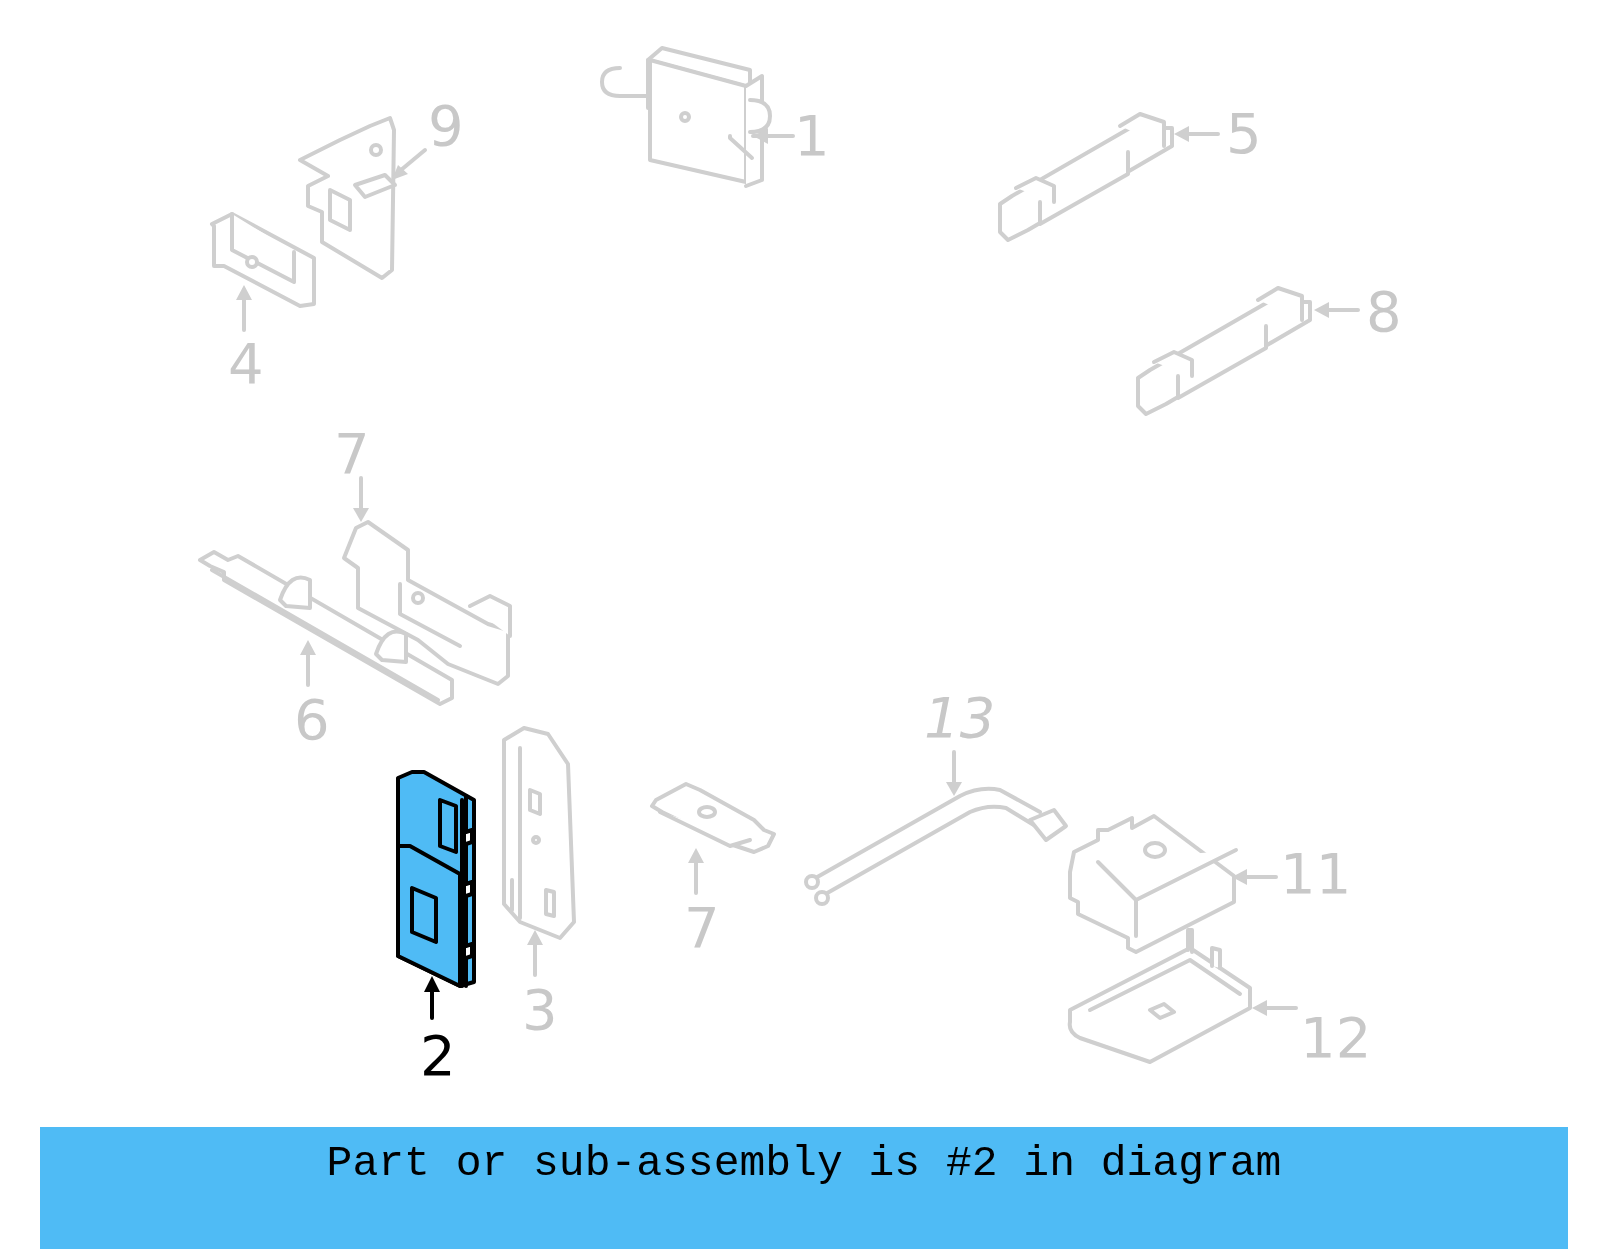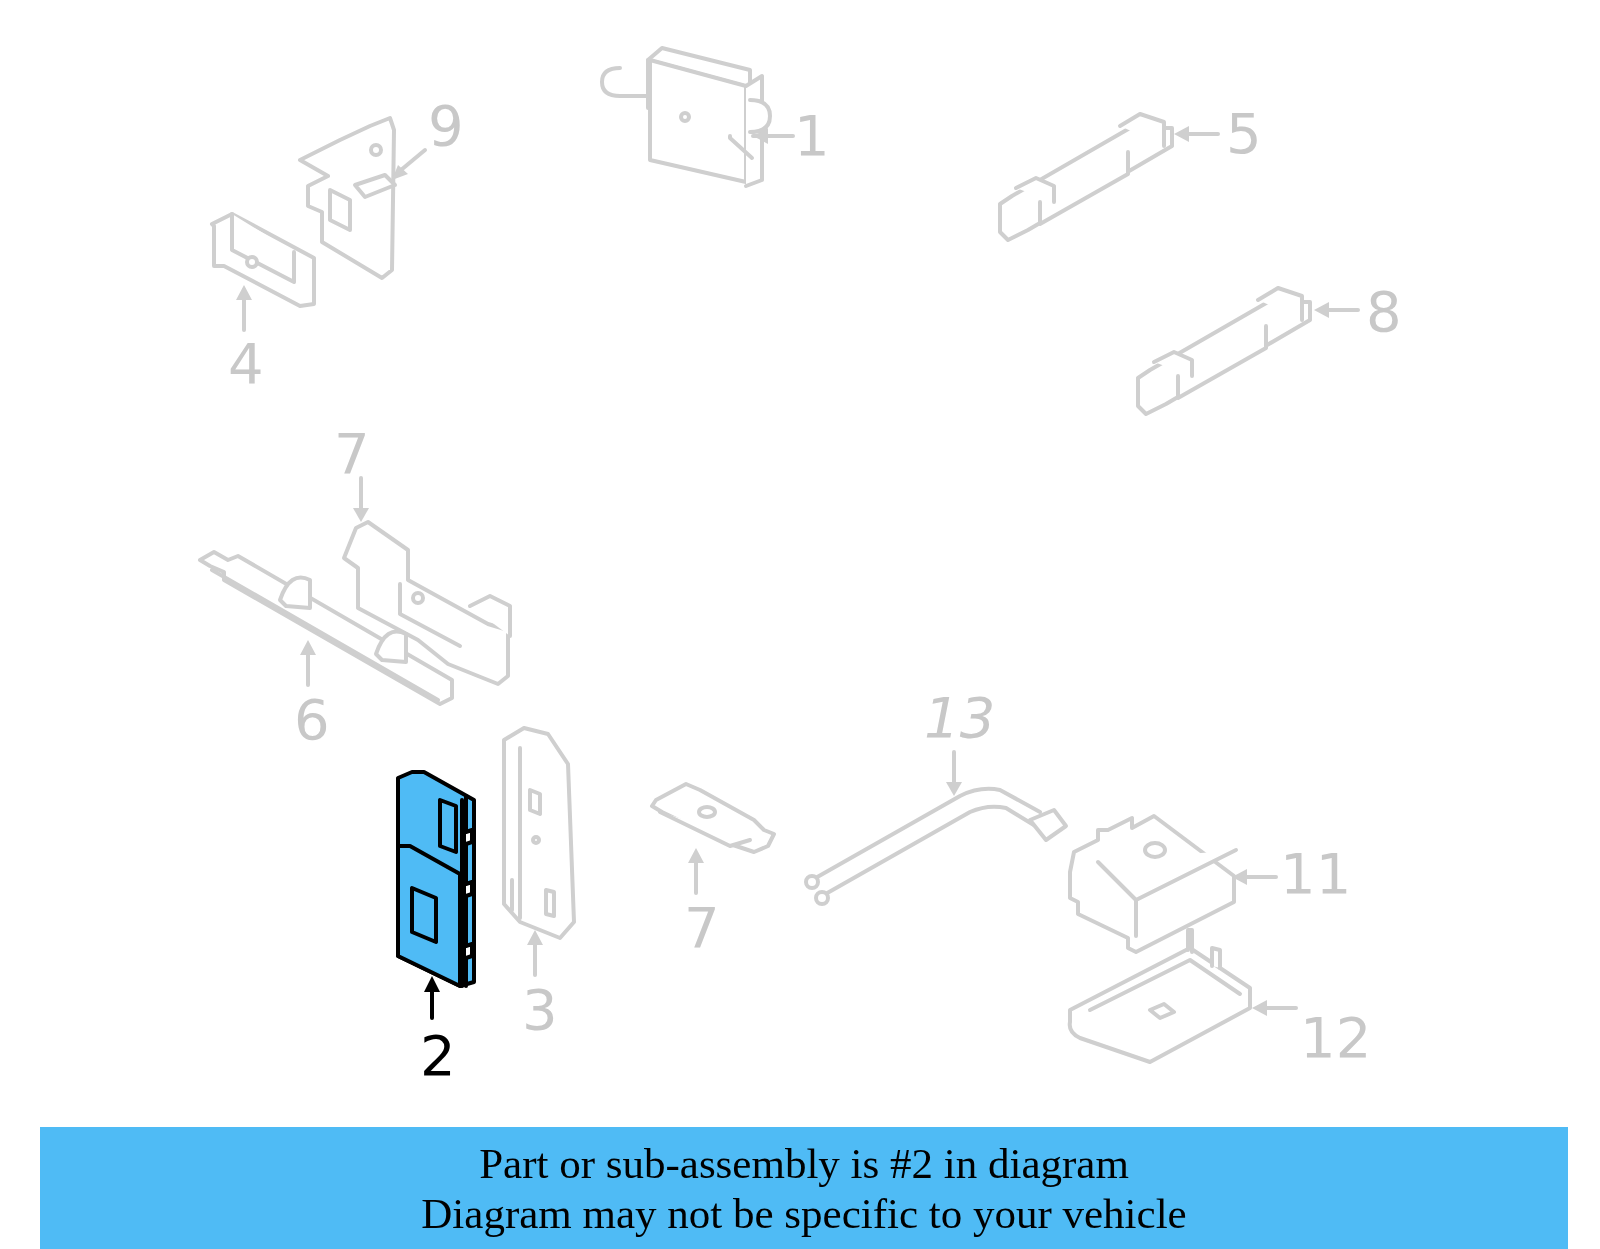--- a/index.html
+++ b/index.html
@@ -1,21 +1,21 @@
 <!DOCTYPE html>
 <html><head>
 <meta charset="utf-8">
 <style>
   html,body{margin:0;padding:0;background:#ffffff;}
   body{width:1600px;height:1249px;position:relative;overflow:hidden;font-family:"DejaVu Sans",sans-serif;}
   #diagram{position:absolute;left:0;top:0;width:1600px;height:1249px;}
   .callout{position:absolute;font-family:"DejaVu Sans",sans-serif;font-size:56px;line-height:1;color:#c8c8c8;}
   .callout.active{color:#000000;}
   .banner{position:absolute;left:40px;top:1127px;width:1528px;height:122px;background:#4fbbf5;text-align:center;}
-  .banner-line{font-family:Liberation Serif, serif;font-size:43px;line-height:50px;color:#000;}
+  .banner-line{font-family:Liberation Mono, monospace;font-size:43px;line-height:50px;color:#000;}
   .banner-line.first{padding-top:12px;}
 </style>
 </head>
 <body>
 
 <svg id="diagram" viewBox="0 0 1600 1249" xmlns="http://www.w3.org/2000/svg">
   <g fill="#ffffff" stroke="#cfcfcf" stroke-width="4" stroke-linejoin="round" stroke-linecap="round">
 
     <g>
       <path d="M620,68 q-18,0 -18,14 q0,14 18,14 l30,0"></path>
@@ -156,14 +156,13 @@
 <div class="callout" style="left:684px;top:900px;">7</div>
 <div class="callout" style="left:1366px;top:284px;">8</div>
 <div class="callout" style="left:428px;top:98px;">9</div>
 <div class="callout" style="left:334px;top:426px;">7</div>
 <div class="callout" style="left:1280px;top:846px;text-align:right;">11</div>
 <div class="callout" style="left:1300px;top:980px;margin-top:30px;">12</div>
 <div class="callout" style="left:924px;top:690px;font-style:italic;">13</div>
 
 <div class="banner">
   <div class="banner-line first">Part or sub-assembly is #2 in diagram</div>
-  <div class="banner-line">Diagram may not be specific to your vehicle</div>
 </div>
 
 </body></html>

